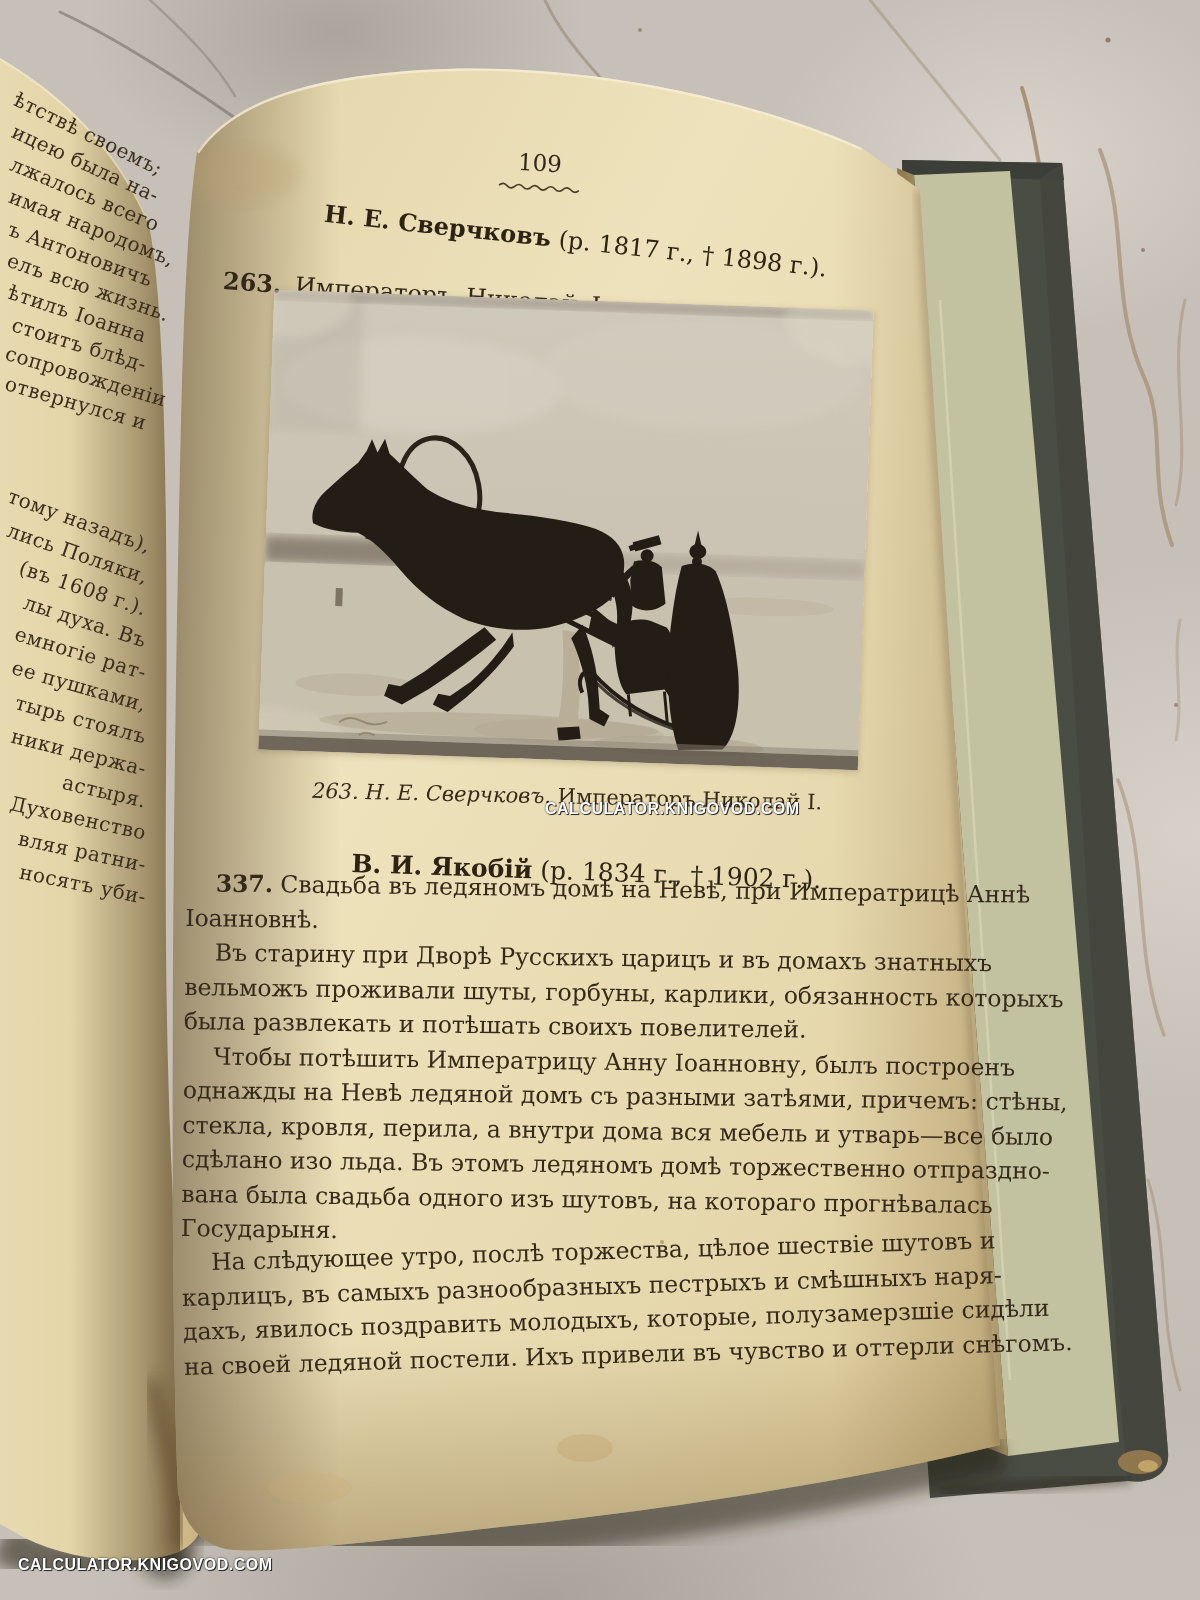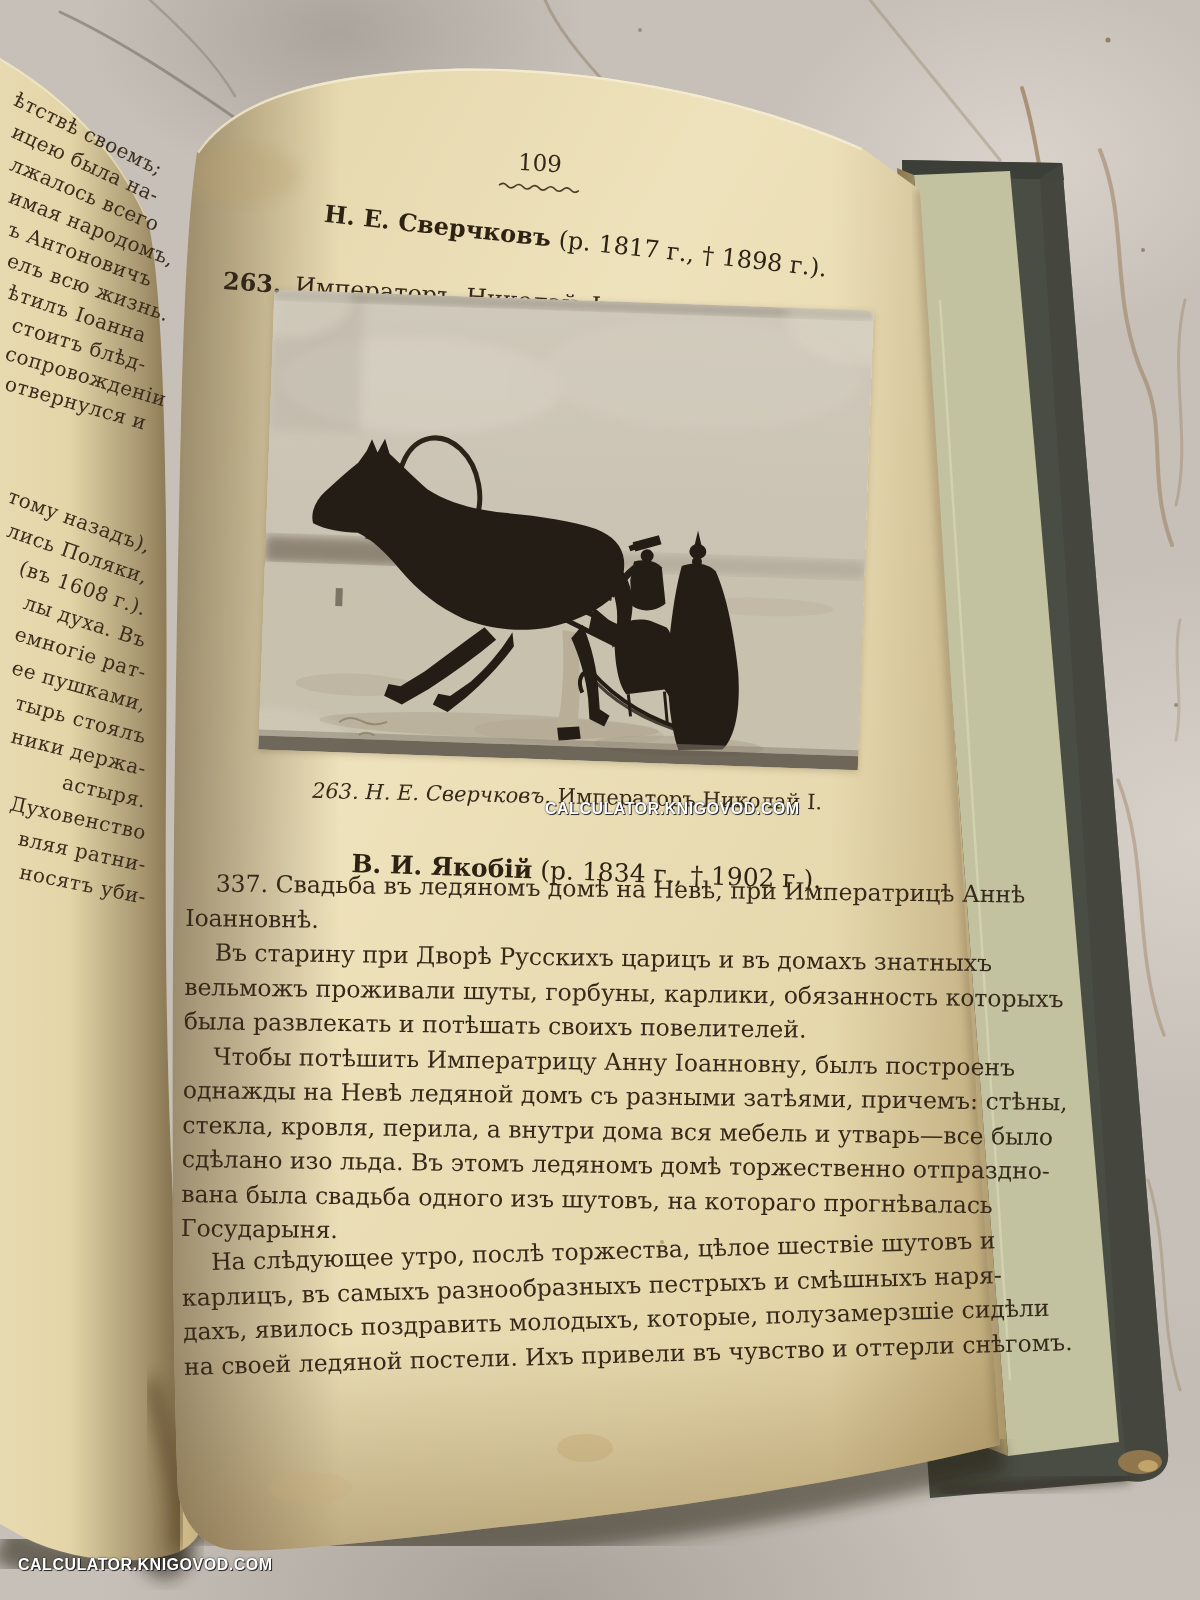--- a/index.html
+++ b/index.html
@@ -33,21 +33,21 @@
     white-space:nowrap;font-size:21px;color:#36291a;transform:rotate(1.3deg);}
   .caption .it{font-style:italic;}
   .h2{position:absolute;left:352px;top:849px;white-space:nowrap;font-size:25px;
     color:#2e2214;transform:rotate(2deg);transform-origin:left top;}
   .bodytext{position:absolute;left:186px;top:866px;width:752px;font-size:23.5px;
     line-height:34.5px;color:#36291a;transform:rotate(.8deg);transform-origin:left top;}
   .ln{text-align:justify;text-align-last:justify;white-space:nowrap;}
   .ln.ind{padding-left:30px;}
   .ln.last{text-align:left;text-align-last:left;}
   .p3{transform:rotate(-2.4deg);transform-origin:left top;}
-  .bno{font-weight:normal;}
+  .bno{font-weight:bold;}
   
   .wm{position:absolute;font-family:Liberation Sans, sans-serif;
     font-weight:bold;color:#ffffff;font-size:16px;letter-spacing:.5px;white-space:nowrap;
     text-shadow:0 0 2px rgba(0,0,0,.85),1px 1px 0 rgba(40,40,40,.9);}
   .wm-center{left:545px;top:800px;}
   .wm-bl{left:18px;top:1556px;}
 </style>
 </head>
 <body>
 

